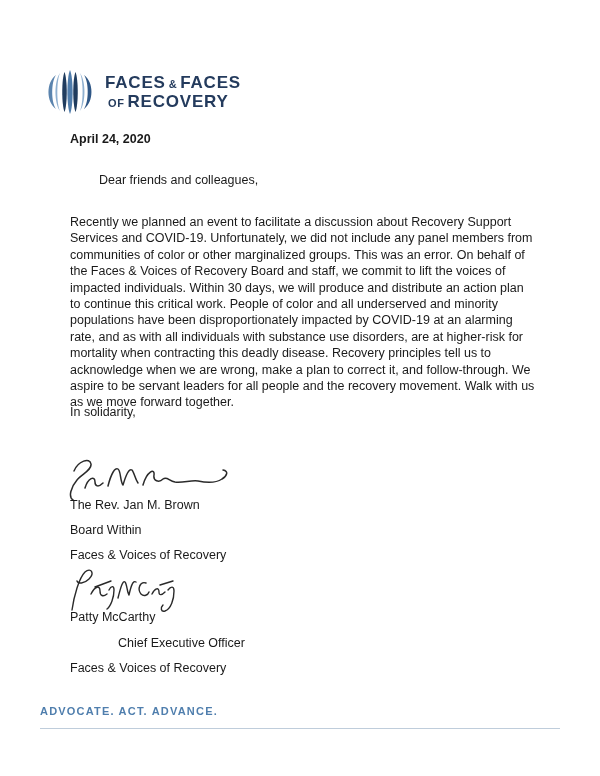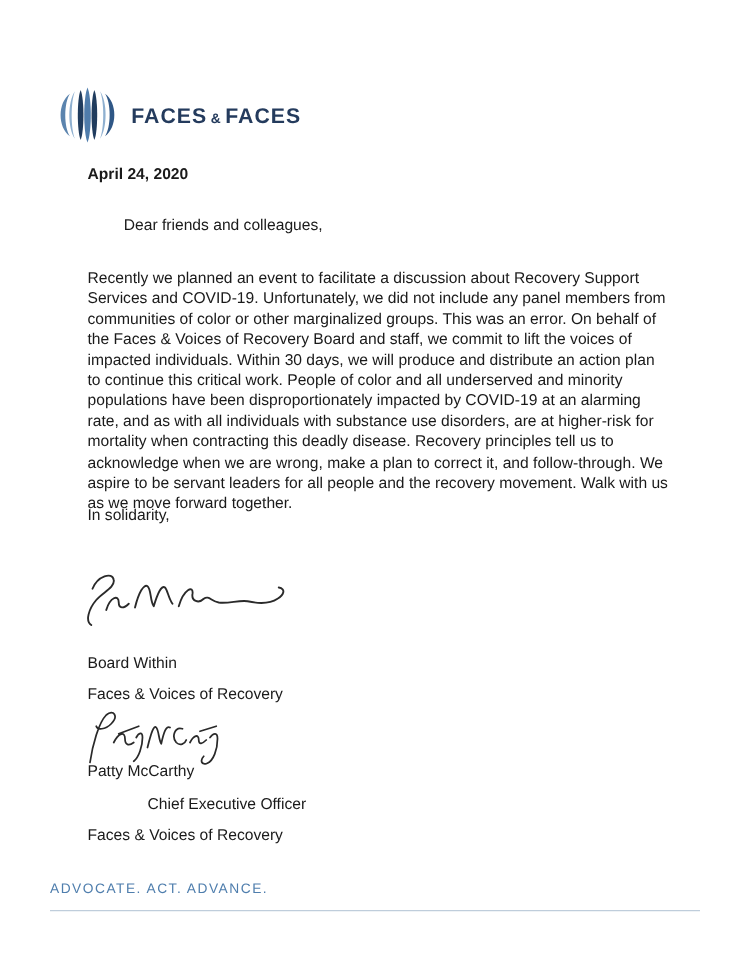--- a/index.html
+++ b/index.html
@@ -30,21 +30,21 @@
   .sig2{left:64px;top:566px;width:122px;height:48px;}
   .name1{top:497px;}
   .title1{top:522px;}
   .org1{top:547px;}
   .name2{top:609px;}
   .title2{top:635px;margin-left:48px;}
   .org2{top:660px;}
   
   .tagline{
     position:absolute;left:40px;top:705px;
-    color:#4f7ead;font-size:11px;font-weight:normal;letter-spacing:1.2px;
+    color:#4f7ead;font-size:11px;font-weight:bold;letter-spacing:1.2px;
   }
   .rule{
     position:absolute;left:40px;top:728px;width:520px;height:1px;
     background:#bfcddb;
   }
   .address{
     position:absolute;left:40px;top:740px;
     color:#24415f;font-size:10.5px;letter-spacing:0.1px;
   }
   .address .sep{margin:0 5px;color:#24415f;}
@@ -65,34 +65,39 @@
       <path d="M 31.5,3 C 34.5,10 34.5,36 31.5,43 C 28.5,36 28.5,10 31.5,3 Z" fill="#203c5e"></path>
       <path d="M 36,4 C 42,12 42,34 36,42 C 39.5,34 39.5,12 36,4 Z" fill="#8fb0d0"></path>
       <path d="M 40,6 C 50,13 50,33 40,40 C 45,33 45,13 40,6 Z" fill="#2f5786"></path>
     </svg>
     <div class="logo-text">
       <div class="logo-line">
         <span class="logo-big">FACES</span>
         <span class="logo-small">&amp;</span>
         <span class="logo-big">FACES</span>
       </div>
+      <div class="logo-line">
+        <span class="logo-small">OF</span>
+        <span class="logo-big">RECOVERY</span>
+      </div>
     </div>
   </div>
 
   <div class="txt date">April 24, 2020</div>
   <div class="txt salutation">Dear friends and colleagues,</div>
   <div class="txt body-par">Recently we planned an event to facilitate a discussion about Recovery Support Services and COVID-19. Unfortunately, we did not include any panel members from communities of color or other marginalized groups. This was an error. On behalf of the Faces &amp; Voices of Recovery Board and staff, we commit to lift the voices of impacted individuals. Within 30 days, we will produce and distribute an action plan to continue this critical work. People of color and all underserved and minority populations have been disproportionately impacted by COVID-19 at an alarming rate, and as with all individuals with substance use disorders, are at higher-risk for mortality when contracting this deadly disease. Recovery principles tell us to acknowledge when we are wrong, make a plan to correct it, and follow-through. We aspire to be servant leaders for all people and the recovery movement. Walk with us as we move forward together.</div>
   <div class="txt closing">In solidarity,</div>
 
   <svg class="sig-svg sig1" viewBox="0 0 168 46">
     <path class="sigpath" d="M 10,16 C 14,6 26,2 27,9 C 28,15 18,19 13,25 C 7,32 4,42 9,45
       M 21,33 C 24,23 31,20 31,27 C 31,32 35,32 39,28
       M 44,31 C 47,19 51,12 54,14 C 57,16 56,26 59,30 C 62,20 65,13 68,15 C 70,17 71,24 74,28
       M 79,30 C 83,16 91,13 90,20 C 89,26 95,28 99,24 C 103,21 105,26 111,27 C 119,28 127,25 134,26 C 143,28 152,28 158,24 C 163,21 165,16 159,15"></path>
   </svg>
+  <div class="txt name1">The Rev. Jan M. Brown</div>
   <div class="txt title1">Board Within</div>
   <div class="txt org1">Faces &amp; Voices of Recovery</div>
 
   <svg class="sig-svg sig2" viewBox="0 0 122 48">
     <path class="sigpath" style="stroke-width:1.4" d="M 8,44 C 10,30 15,12 21,6 C 27,1 31,7 25,13 C 20,18 14,18 13,15
       M 27,28 C 31,20 36,19 36,25 C 36,30 39,31 43,28
       M 31,21 L 47,15
       M 45,24 C 47,20 50,19 50,24 C 50,31 47,40 43,43
       M 54,32 C 57,20 59,14 61,16 C 63,18 63,26 65,29 C 67,20 69,14 72,16
       M 82,17 C 76,15 73,23 77,28 C 80,31 84,29 85,26

